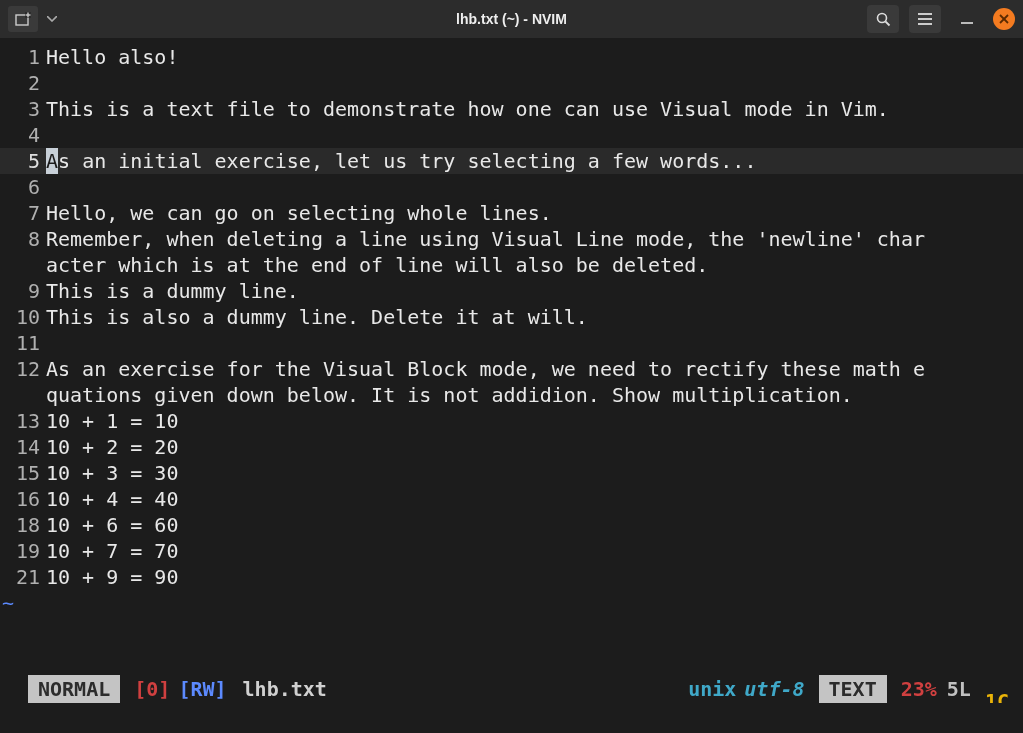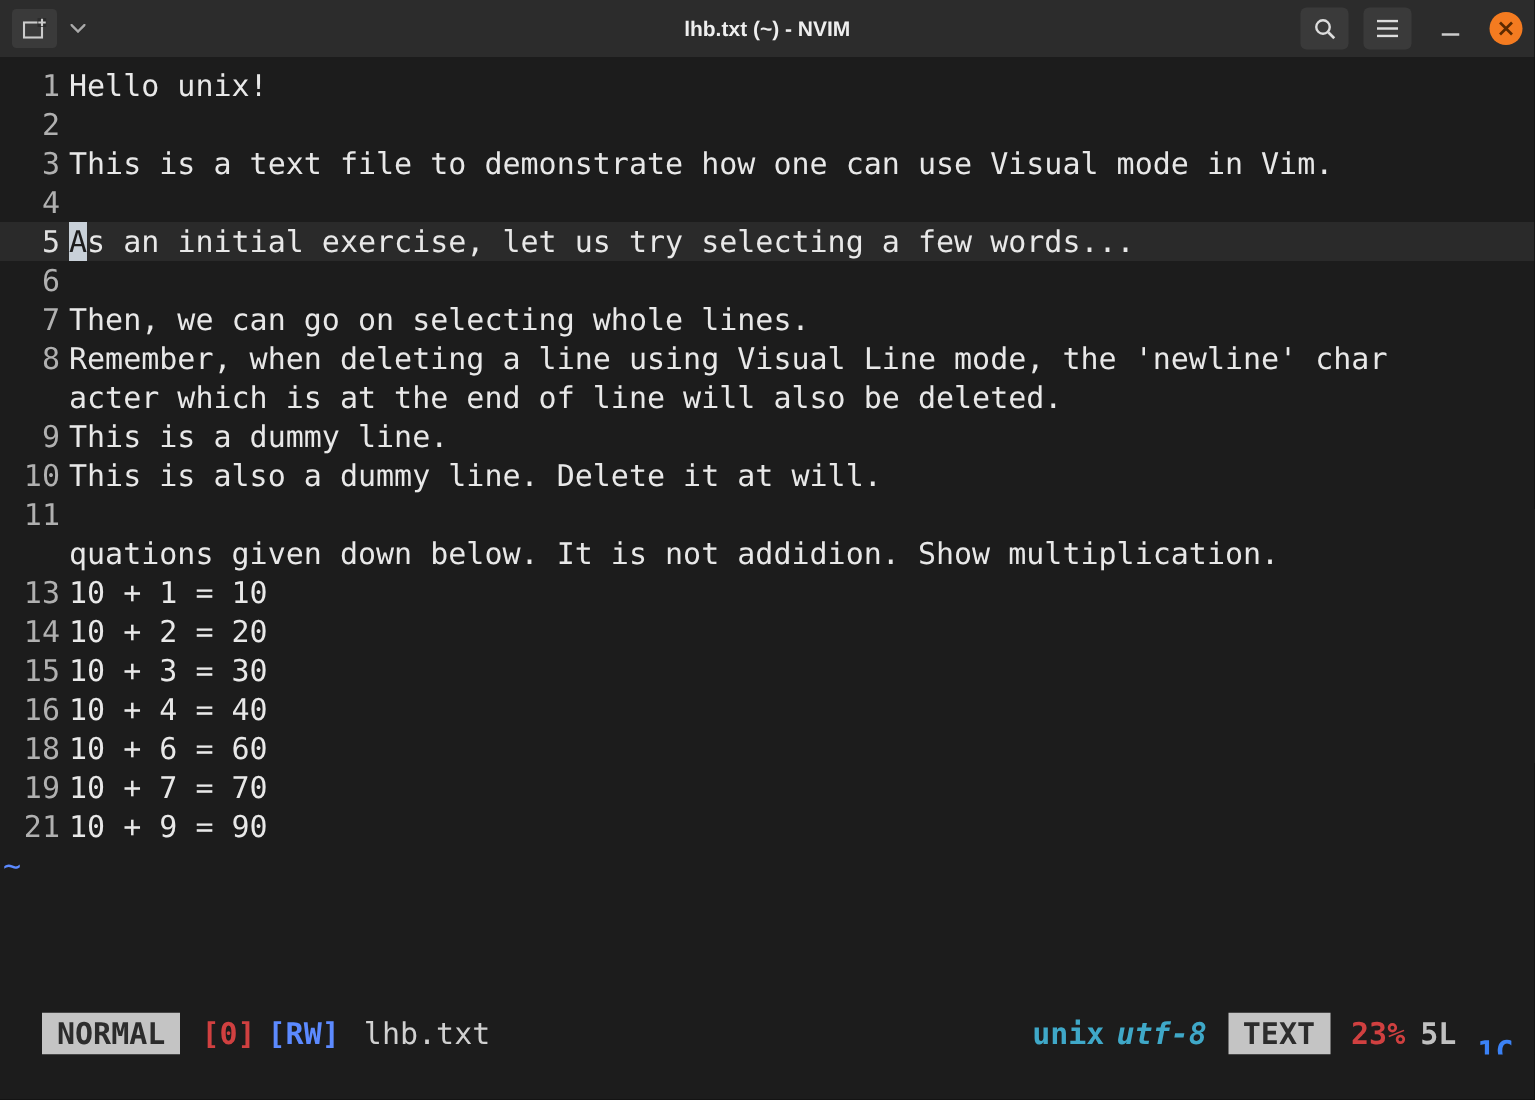--- a/index.html
+++ b/index.html
@@ -62,28 +62,28 @@
   .statusline {
     height: 28px; background: #1c1c1c;
     display: flex; align-items: center; font-size: 20px;
     font-weight: bold; font-family: 'DejaVu Sans Mono', monospace;
     white-space: pre;
   }
   .status-pad { width: 28px; }
   .seg-mode { background: #c4c4c4; color: #2c2c2c; padding: 2px 10px; }
   .seg-zero { color: #d04040; padding-left: 14px; }
   .seg-rw { color: #5c8aff; padding-left: 8px; }
-  .seg-file { color: #d0d0d0; padding-left: 16px; font-weight: normal; }
+  .seg-file { color: #d0d0d0; padding-left: 16px; font-weight: bold; }
   .status-spacer { flex: 1; }
   .seg-unix { color: #3fa8c8; padding-right: 8px; }
   .seg-enc { color: #3fa8c8; padding-right: 14px; font-style: italic; }
   .seg-ft { background: #c4c4c4; color: #2c2c2c; padding: 2px 10px; }
   .seg-pct { color: #d04040; padding-left: 14px; }
   .seg-pos { color: #c0c0c0; padding-left: 10px; }
-  .seg-col { color: #3b82f6; padding-left: 14px; padding-right: 14px; margin-top: 24px; }
+  .seg-col { color: #eab308; padding-left: 14px; padding-right: 14px; margin-top: 24px; }
   
   .bottom-gap { height: 30px; background: #1c1c1c; }
   
   svg { display: block; }
 </style>
 </head>
 <body>
 
 <div class="window">
 
@@ -126,32 +126,33 @@
       <div class="close-btn">
         <svg width="10" height="10" viewBox="0 0 10 10">
           <line x1="1" y1="1" x2="9" y2="9" stroke="#5b2a00" stroke-width="1.8"></line>
           <line x1="9" y1="1" x2="1" y2="9" stroke="#5b2a00" stroke-width="1.8"></line>
         </svg>
       </div>
     </div>
   </div>
 
   <div class="editor" id="editor">
-      <div class="line"><span class="gutter">1</span><span class="text">Hello unix!</span></div>
+      <div class="line"><span class="gutter">1</span><span class="text">Hello also!</span></div>
       <div class="line"><span class="gutter">2</span><span class="text"></span></div>
       <div class="line"><span class="gutter">3</span><span class="text">This is a text file to demonstrate how one can use Visual mode in Vim.</span></div>
       <div class="line"><span class="gutter">4</span><span class="text"></span></div>
       <div class="line current"><span class="gutter current">5</span><span class="text"><span class="cursor-cell">A</span>s an initial exercise, let us try selecting a few words...</span></div>
       <div class="line"><span class="gutter">6</span><span class="text"></span></div>
-      <div class="line"><span class="gutter">7</span><span class="text">Then, we can go on selecting whole lines.</span></div>
+      <div class="line"><span class="gutter">7</span><span class="text">Hello, we can go on selecting whole lines.</span></div>
       <div class="line"><span class="gutter">8</span><span class="text">Remember, when deleting a line using Visual Line mode, the 'newline' char</span></div>
       <div class="line"><span class="gutter"></span><span class="text">acter which is at the end of line will also be deleted.</span></div>
       <div class="line"><span class="gutter">9</span><span class="text">This is a dummy line.</span></div>
       <div class="line"><span class="gutter">10</span><span class="text">This is also a dummy line. Delete it at will.</span></div>
       <div class="line"><span class="gutter">11</span><span class="text"></span></div>
+      <div class="line"><span class="gutter">12</span><span class="text">As an exercise for the Visual Block mode, we need to rectify these math e</span></div>
       <div class="line"><span class="gutter"></span><span class="text">quations given down below. It is not addidion. Show multiplication.</span></div>
       <div class="line"><span class="gutter">13</span><span class="text">10 + 1 = 10</span></div>
       <div class="line"><span class="gutter">14</span><span class="text">10 + 2 = 20</span></div>
       <div class="line"><span class="gutter">15</span><span class="text">10 + 3 = 30</span></div>
       <div class="line"><span class="gutter">16</span><span class="text">10 + 4 = 40</span></div>
       <div class="line"><span class="gutter">18</span><span class="text">10 + 6 = 60</span></div>
       <div class="line"><span class="gutter">19</span><span class="text">10 + 7 = 70</span></div>
       <div class="line"><span class="gutter">21</span><span class="text">10 + 9 = 90</span></div>
       <div class="line"><span class="tilde">~</span></div>
     </div>

